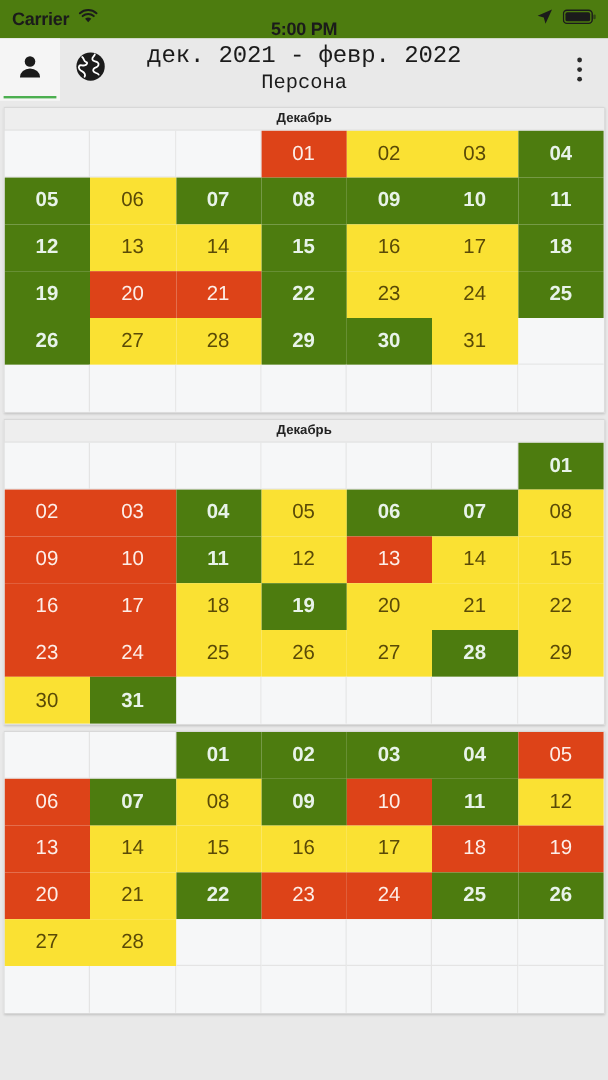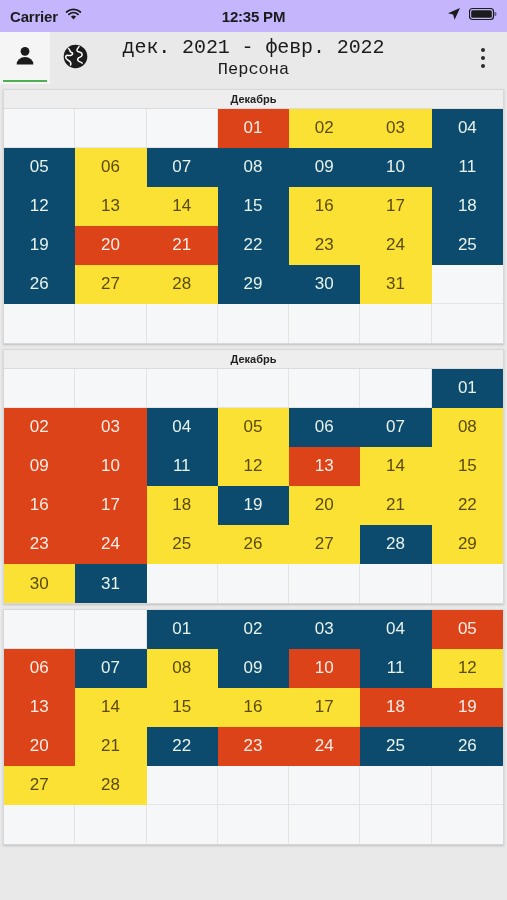--- a/index.html
+++ b/index.html
@@ -6,23 +6,22 @@
   html, body {
     width: 507px; height: 900px;
     font-family: "Liberation Sans", sans-serif;
     background: #e9e9e9;
     overflow: hidden;
   }
 
   
   .statusbar {
     height: 26px;
-    background: #c4b5fd;
+    background: #4d7c0f;
     display: flex;
-    align-items: center;
     padding: 16px 10px;
     position: relative;
   }
   .sb-left { display:flex; align-items:center; gap:7px; }
   .sb-carrier { font-size: 15px; font-weight: 600; color:#1b1b1b; letter-spacing:-0.2px; }
   .sb-center {
     position:absolute; left:0; right:0; text-align:center;
     font-size:15px; font-weight:700; color:#1b1b1b; letter-spacing:-0.2px;
     pointer-events:none;
   }
@@ -89,40 +88,40 @@
     display:flex; align-items:center; justify-content:center;
     font-size: 17px;
     border-right: 1px solid #e4e4e4;
     border-bottom: 1px solid #e4e4e4;
     color: transparent;
   }
   .cell:nth-child(7n) { border-right: none; }
   .grid .cell.r6 { border-bottom: none; }
 
   .cell.empty { background:#f6f7f8; }
-  .cell.green  { background:#0c4a6e; color:#e8f3e9; border-right-color:transparent; border-bottom-color:transparent; }
+  .cell.green  { background:#4d7c0f; color:#e8f3e9; border-right-color:transparent; border-bottom-color:transparent;font-weight:bold; }
   .cell.yellow { background:#fae133; color:#5a4a07; border-right-color:transparent; border-bottom-color:transparent; }
   .cell.red    { background:#dd4318; color:#fdeee8; border-right-color:transparent; border-bottom-color:transparent; }
 </style>
 </head>
 <body>
 
 <div class="statusbar">
   <div class="sb-left">
     <span class="sb-carrier">Carrier</span>
     <span>
       <svg width="17" height="13" viewBox="0 0 17 13">
         <path d="M8.5 11.6 L5.9 8.6 a4 4 0 0 1 5.2 0 Z" fill="#1b1b1b"></path>
         <path d="M3.9 6.4 a7 7 0 0 1 9.2 0" stroke="#1b1b1b" stroke-width="1.7" fill="none" stroke-linecap="round"></path>
         <path d="M1.6 4.0 a10.4 10.4 0 0 1 13.8 0" stroke="#1b1b1b" stroke-width="1.7" fill="none" stroke-linecap="round"></path>
       </svg>
     </span>
   </div>
 
-  <div class="sb-center">12:35 PM</div>
+  <div class="sb-center">5:00 PM</div>
 
   <div class="sb-right">
     <span>
       <svg width="14" height="14" viewBox="0 0 14 14">
         <path d="M13 1 L1 6.2 L6.1 7.6 L7.6 12.8 Z" fill="#1b1b1b"></path>
       </svg>
     </span>
     <span>
       <svg width="28" height="14" viewBox="0 0 28 14">
         <rect x="0.5" y="1.5" width="24" height="11" rx="3" fill="none" stroke="#1b1b1b" stroke-width="1.2"></rect>

